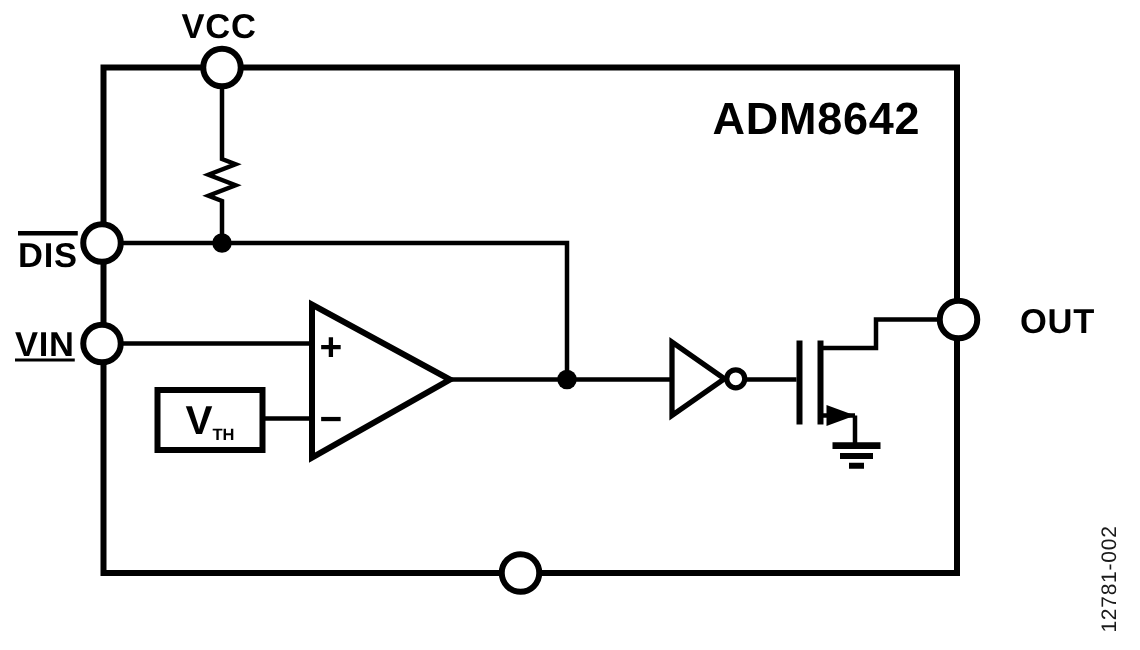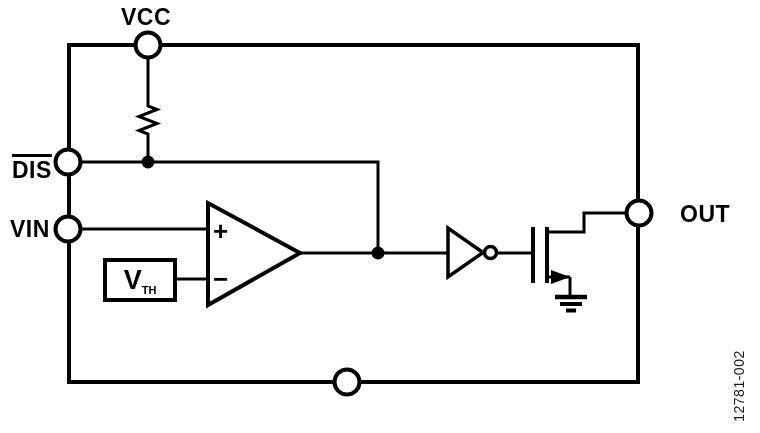--- a/index.html
+++ b/index.html
@@ -86,25 +86,26 @@
     <circle cx="68" cy="162" r="12.5" fill="#fff" stroke="#000" stroke-width="4"></circle>
     <circle cx="68" cy="229" r="12.5" fill="#fff" stroke="#000" stroke-width="4"></circle>
     <circle cx="639" cy="213" r="12.5" fill="#fff" stroke="#000" stroke-width="4"></circle>
     <circle cx="347" cy="382" r="12.5" fill="#fff" stroke="#000" stroke-width="4"></circle>
   </svg>
 
   <div class="lbl center" id="vcc-label" style="left:115px;top:5px;width:62px;">VCC</div>
 
   <div class="lbl" id="dis-label" style="left:12px;top:158px;">DIS</div>
 
-  <div class="lbl" id="vin-label" style="left:10px;top:217px;">VIN</div>
+  <div class="lbl" id="vin-label" style="left:10px;top:217px;text-decoration:underline;">VIN</div>
 
   <div class="lbl" id="out-label" style="left:680px;top:202px;">OUT</div>
 
 
+  <div class="lbl" id="part-label" style="left:475px;top:64px;">ADM8642</div>
 
   <div id="vth-box-label">
     <span class="sym">V</span>
       <span class="sub">TH</span>
   </div>
 
   <div class="lbl opsign" style="left:213px;top:218px;">+</div>
 
   <div class="lbl opsign" style="left:213px;top:266px;">−</div>
 

